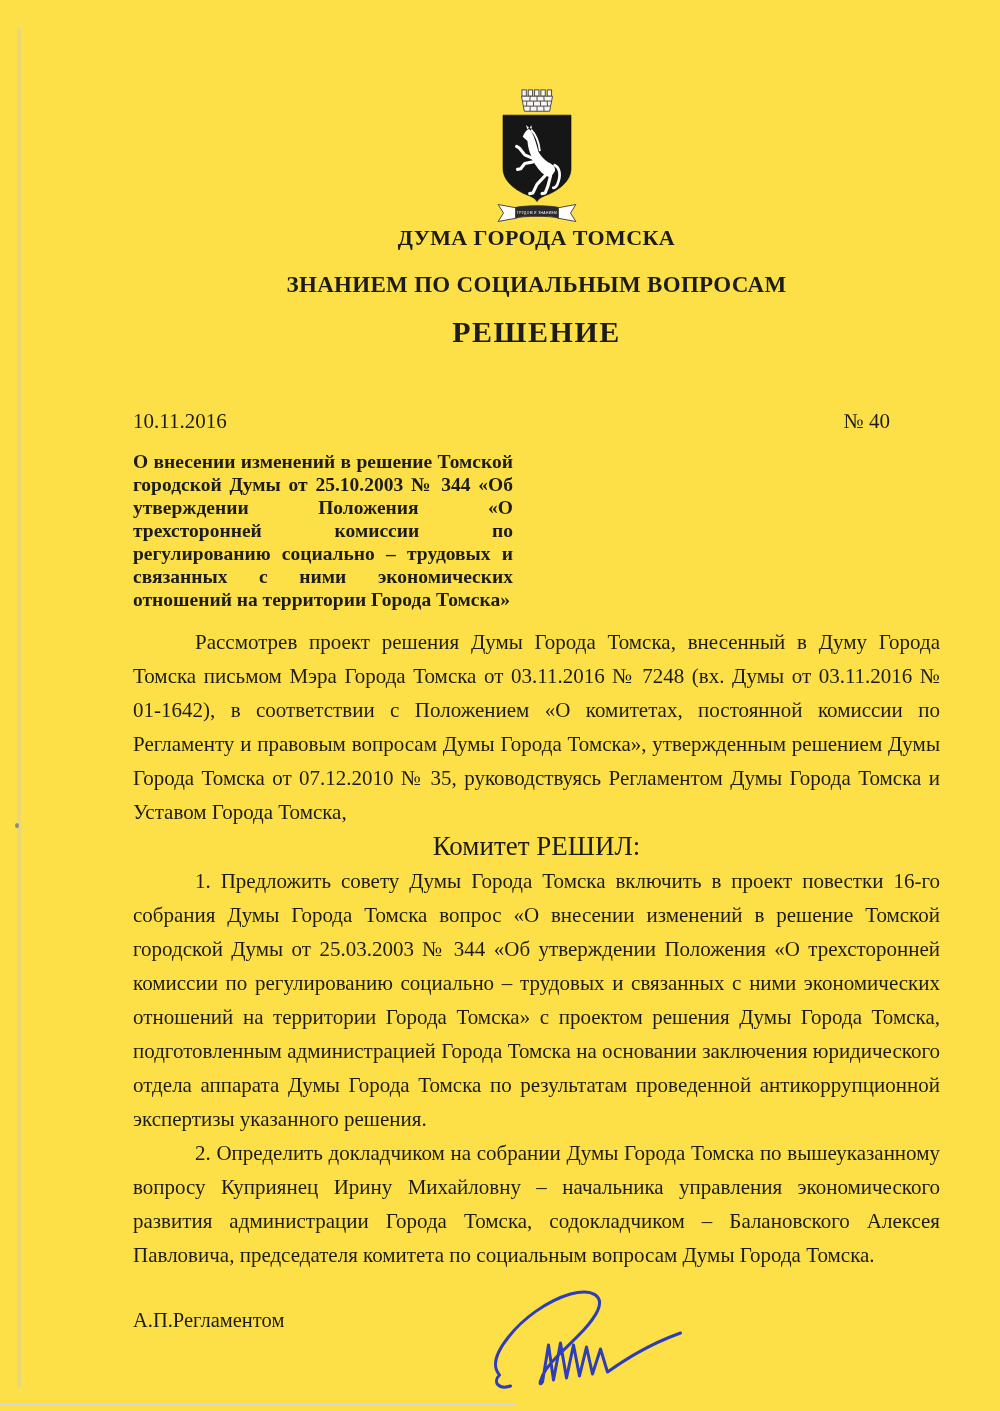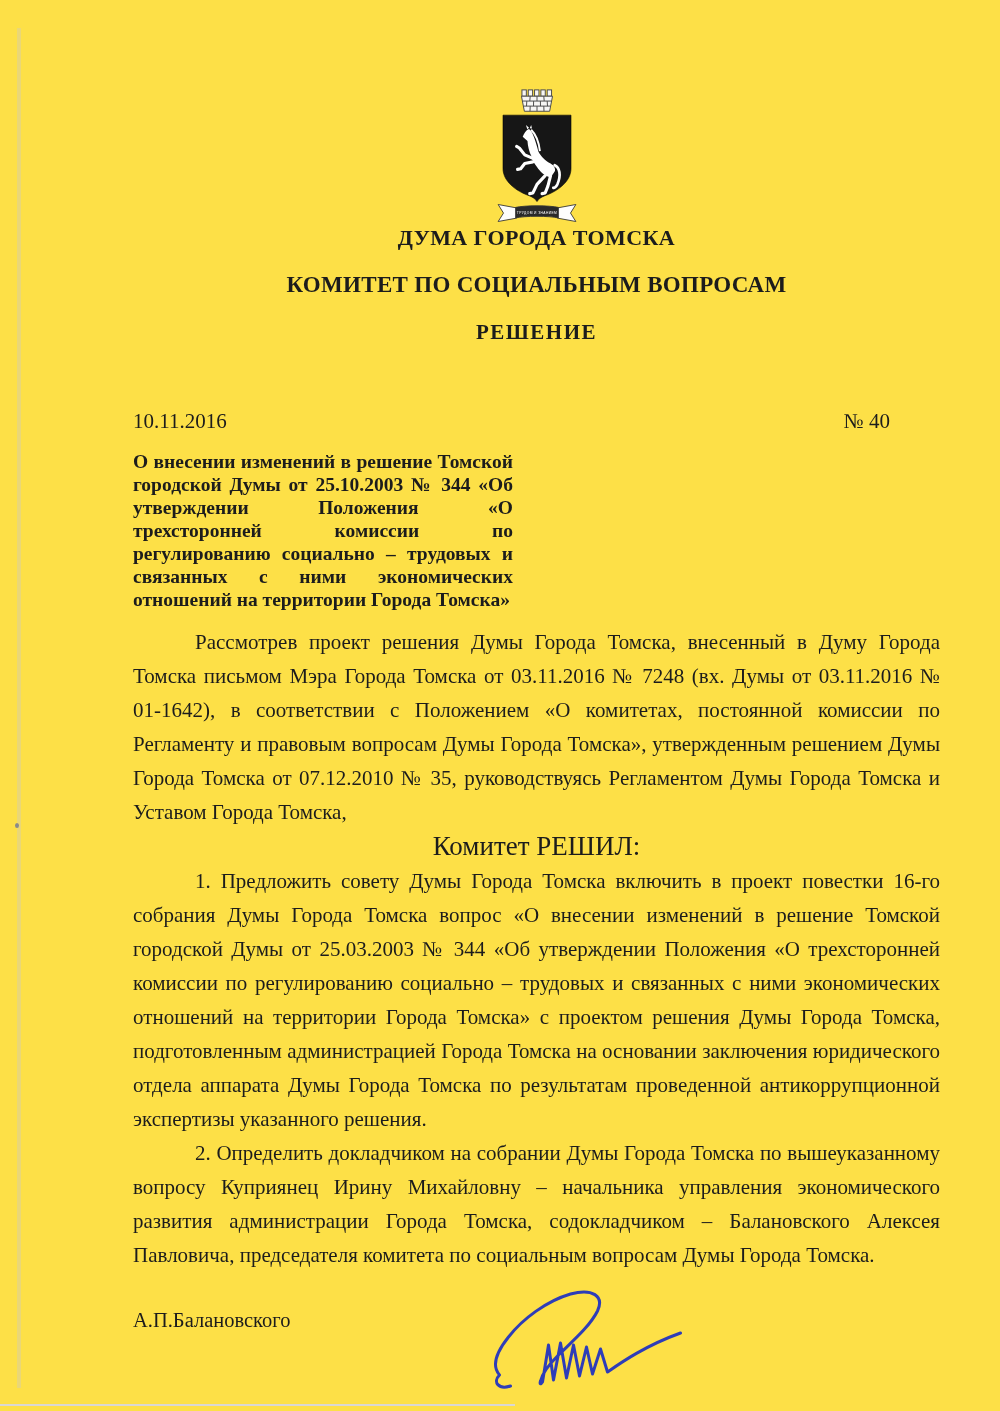--- a/index.html
+++ b/index.html
@@ -8,21 +8,21 @@
     background:#fde047; overflow:hidden;
     font-family:"Liberation Serif","DejaVu Serif",serif;
     color:#1c1c1c;
   }
   .content { position:absolute; left:133px; top:0; width:807px; }
 
   .crest-wrap { text-align:center; padding-top:86px; line-height:0; }
 
   .org-title    { margin-top:2px;  text-align:center; font-weight:bold; font-size:22px; line-height:28px; letter-spacing:0.4px; }
   .committee    { margin-top:18px; text-align:center; font-weight:bold; font-size:23px; line-height:30px; letter-spacing:0.3px; }
-  .doc-type     { margin-top:17px; text-align:center; font-weight:bold; font-size:21px; line-height:30px; letter-spacing:1.5px; }
+  .doc-type     { margin-top:17px; text-align:center; font-weight:bold; font-size:30px; line-height:30px; letter-spacing:1.5px; }
 
   .meta-row { margin-top:60px; display:flex; justify-content:space-between; font-size:21px; line-height:28px; padding-right:50px; }
 
   .subject {
     margin-top:15px; width:380px; font-weight:bold; font-size:19.5px;
     line-height:23px; text-align:justify;
   }
 
   .body-par {
     margin:0; font-size:21px; line-height:34px; text-align:justify;
@@ -101,39 +101,39 @@
         <g stroke="#333" stroke-width="0.9">
           <path d="M10,122 L29,125.5 L29,136 L10,139.5 L15.5,130.8 Z" fill="#fdfdfd"></path>
           <path d="M90,122 L71,125.5 L71,136 L90,139.5 L84.5,130.8 Z" fill="#fdfdfd"></path>
           <path d="M28,125 C37,122.8 63,122.8 72,125 L72,135.8 C63,133.6 37,133.6 28,135.8 Z" fill="#2a2a2a"></path>
         </g>
         <text x="50" y="131.6" text-anchor="middle" fill="#ffffff" font-family="Liberation Sans, sans-serif" font-size="3.4" letter-spacing="0.4">ТРУДОМ И ЗНАНИЕМ</text>
       </svg>
     </div>
 
     <div class="org-title">ДУМА ГОРОДА ТОМСКА</div>
-    <div class="committee">КОМИТЕТ ПО СОЦИАЛЬНЫМ ВОПРОСАМ</div>
+    <div class="committee">ЗНАНИЕМ ПО СОЦИАЛЬНЫМ ВОПРОСАМ</div>
     <div class="doc-type">РЕШЕНИЕ</div>
 
     <div class="meta-row">
       <span>10.11.2016</span>
       <span>№ 40</span>
     </div>
 
     <div class="subject">О внесении изменений в решение Томской городской Думы от 25.10.2003 № 344 «Об утверждении Положения «О трехсторонней комиссии по регулированию социально – трудовых и связанных с ними экономических отношений на территории Города Томска»</div>
 
     <p class="body-par intro">Рассмотрев проект решения Думы Города Томска, внесенный в Думу Города Томска письмом Мэра Города Томска от 03.11.2016 № 7248 (вх. Думы от 03.11.2016 № 01-1642), в соответствии с Положением «О комитетах, постоянной комиссии по Регламенту и правовым вопросам Думы Города Томска», утвержденным решением Думы Города Томска от 07.12.2010 № 35, руководствуясь Регламентом Думы Города Томска и Уставом Города Томска,</p>
 
     <p class="resolved">Комитет РЕШИЛ:</p>
 
     <p class="body-par">1. Предложить совету Думы Города Томска включить в проект повестки 16-го собрания Думы Города Томска вопрос «О внесении изменений в решение Томской городской Думы от 25.03.2003 № 344 «Об утверждении Положения «О трехсторонней комиссии по регулированию социально – трудовых и связанных с ними экономических отношений на территории Города Томска» с проектом решения Думы Города Томска, подготовленным администрацией Города Томска на основании заключения юридического отдела аппарата Думы Города Томска по результатам проведенной антикоррупционной экспертизы указанного решения.</p>
     <p class="body-par">2. Определить докладчиком на собрании Думы Города Томска по вышеуказанному вопросу Куприянец Ирину Михайловну – начальника управления экономического развития администрации Города Томска, содокладчиком – Балановского Алексея Павловича, председателя комитета по социальным вопросам Думы Города Томска.</p>
 
     <div class="sig-row">
-      <span>А.П.Балановского</span>
+      <span>А.П.Регламентом</span>
     </div>
 
   </div>
 
   <svg class="signature-svg" width="215" height="115" viewBox="0 0 210 115">
     <path fill="none" stroke="#2e3db8" stroke-width="3" stroke-linecap="round" stroke-linejoin="round" d="M28,100 C16,104 10,96 17,89 C9,80 14,66 26,51 C40,33 64,15 88,8 C110,2 122,10 115,25 C107,41 88,57 75,70 C66,79 60,87 58,95 C57,98 58,99 60,96 L66,59 L71,94 L78,57 L84,92 L91,59 L97,90 L104,61 L110,88 L118,63 L125,86 C138,77 162,60 198,47"></path>
   </svg>
 
 </div>
 

